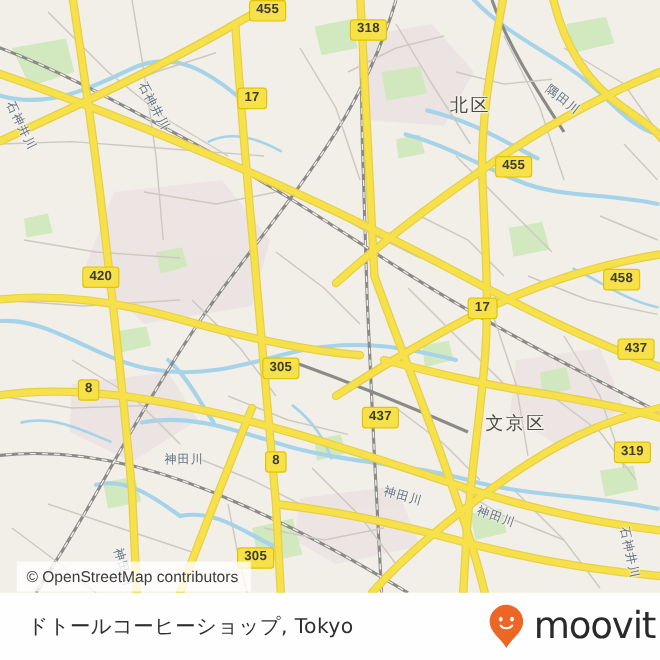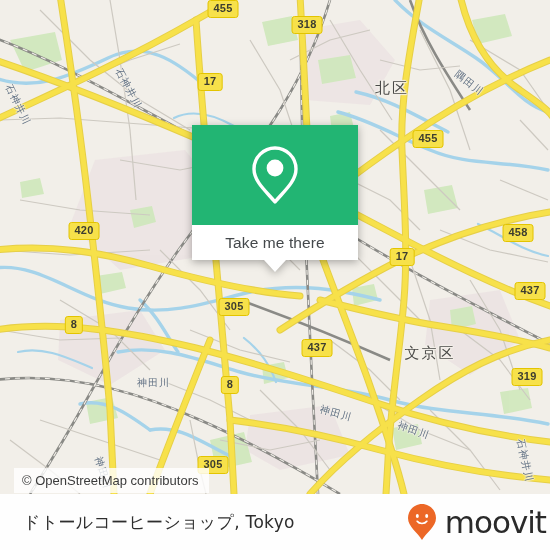--- a/index.html
+++ b/index.html
@@ -313,32 +313,20 @@
         <div class="river-lbl" style="left: 456px; top: 66px; transform: rotate(38deg);">隅田川</div>
         <div class="river-lbl" style="left: 8px; top: 78px; transform: rotate(64deg);">石神井川</div>
         <div class="river-lbl" style="left: 137px; top: 376px; transform: rotate(0deg);">神田川</div>
         <div class="river-lbl" style="left: 320px; top: 402px; transform: rotate(16deg);">神田川</div>
         <div class="river-lbl" style="left: 398px; top: 418px; transform: rotate(20deg);">神田川</div>
         <div class="river-lbl" style="left: 98px; top: 450px; transform: rotate(74deg);">神田川</div>
         <div class="river-lbl" style="left: 520px; top: 432px; transform: rotate(78deg);">石神井川</div>
       </div>
   </div>
 
-  <div class="popup">
-    <div class="popup-top">
-      <svg width="52" height="62" viewBox="0 0 52 62">
-        <path d="M26 4 C 14.5 4, 5 13.4, 5 25 C 5 38, 18 48, 26 58 C 34 48, 47 38, 47 25 C 47 13.4, 37.5 4, 26 4 Z" fill="none" stroke="#ffffff" stroke-width="3.4" stroke-linejoin="round"></path>
-        <circle cx="26" cy="24" r="8.4" fill="#ffffff"></circle>
-      </svg>
-    </div>
-    <div class="popup-bottom">
-      <span class="popup-label">Take me there</span>
-      <span class="popup-tail"></span>
-    </div>
-  </div>
 
   <div class="attrib">© OpenStreetMap contributors</div>
 
   <div class="footer">
     <div class="footer-inner">
       <span class="footer-title">ドトールコーヒーショップ, Tokyo</span>
       <div class="brand">
         <svg width="30" height="38" viewBox="0 0 30 38">
           <path d="M15 1 C 7.3 1, 1 7.3, 1 15 C 1 24, 10.5 29, 15 37 C 19.5 29, 29 24, 29 15 C 29 7.3, 22.7 1, 15 1 Z" fill="#ec6726"></path>
           <ellipse cx="10.3" cy="13" rx="1.5" ry="2" fill="#ffffff"></ellipse>

